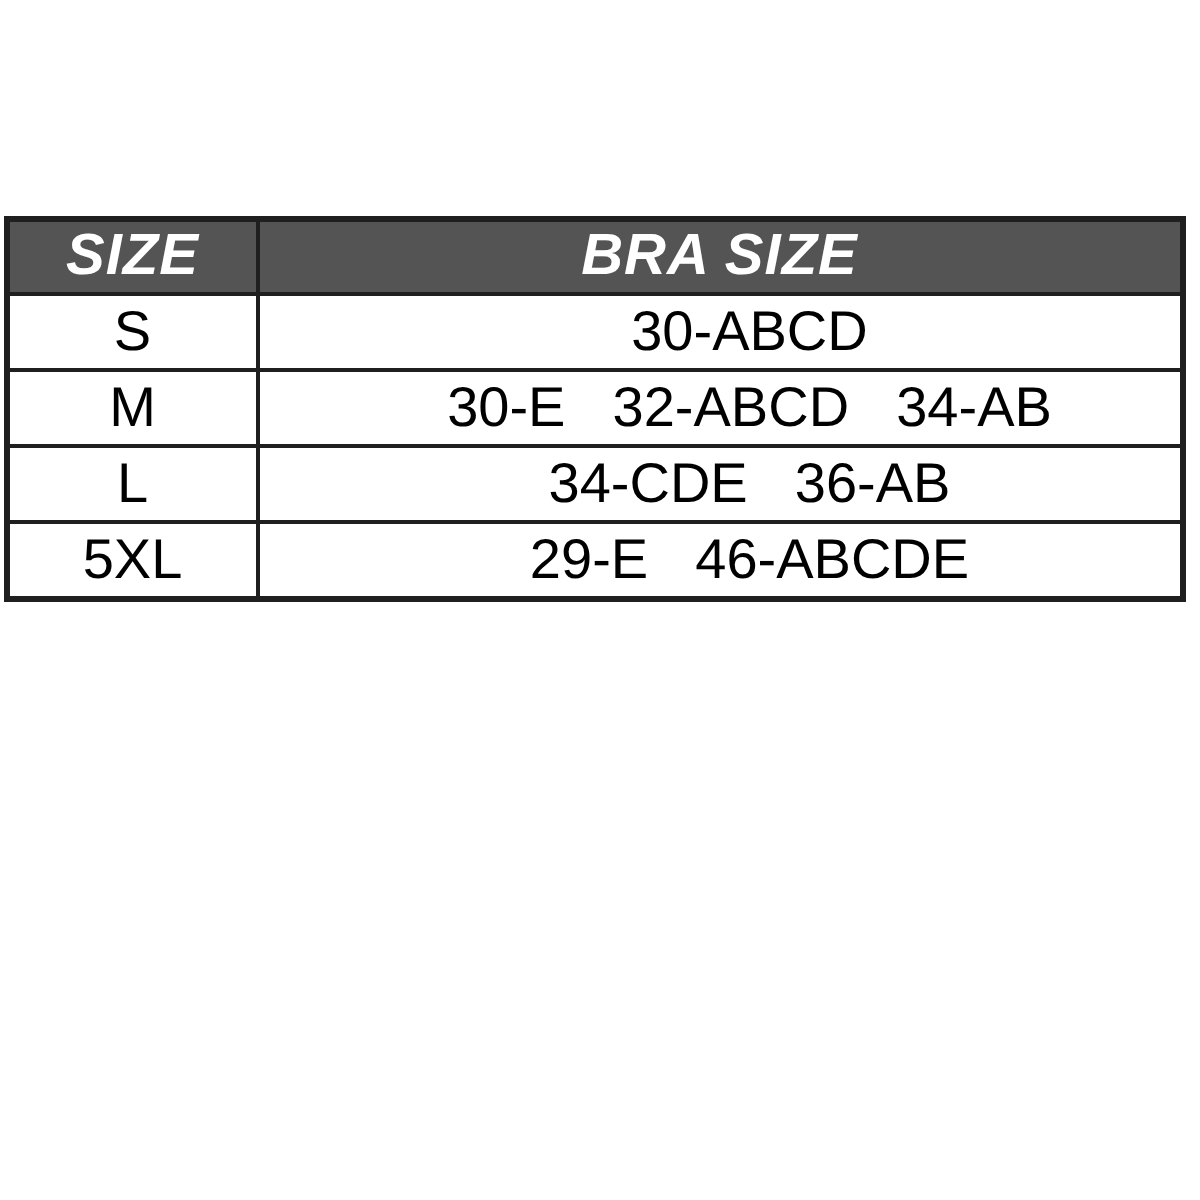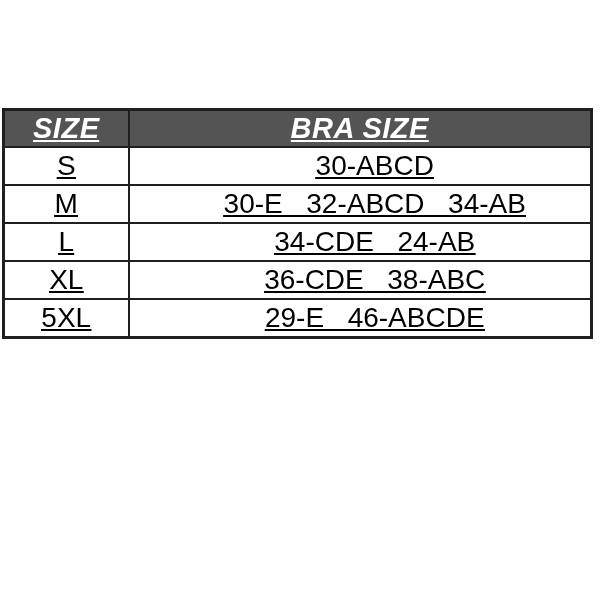--- a/index.html
+++ b/index.html
@@ -2,21 +2,21 @@
 <html style="--header-bg: #545454; --header-text: #ffffff; --border: #1f1f1f; --body-text: #000000; --page-bg: #ffffff;"><head>
 <meta charset="utf-8">
 <style>
   :root {
     --header-bg: #545454;
     --header-text: #ffffff;
     --border: #1f1f1f;
     --body-text: #000000;
     --page-bg: #ffffff;
   }
-  * { margin: 0; padding: 0; box-sizing: border-box; text-decoration: underline; }
+  * { margin: 0; padding: 0; box-sizing: border-box; }
   html, body {
     width: 600px; height: 600px;
     background: var(--page-bg);
     font-family: "Liberation Sans", sans-serif;
     overflow: hidden;
   }
   .stage { position: relative; width: 600px; height: 600px; }
   table.size-chart {
     position: absolute;
     left: 2px;
@@ -70,25 +70,21 @@
       <tr>
         <td>S</td>
         <td class="bra-cell">30-ABCD</td>
       </tr>
       <tr>
         <td>M</td>
         <td class="bra-cell">30-E  32-ABCD  34-AB</td>
       </tr>
       <tr>
         <td>L</td>
-        <td class="bra-cell">34-CDE  24-AB</td>
-      </tr>
-      <tr>
-        <td>XL</td>
-        <td class="bra-cell">36-CDE  38-ABC</td>
+        <td class="bra-cell">34-CDE  36-AB</td>
       </tr>
       <tr>
         <td>5XL</td>
         <td class="bra-cell">29-E  46-ABCDE</td>
       </tr>
     </tbody>
   </table>
 </div>
 
 </body></html>

